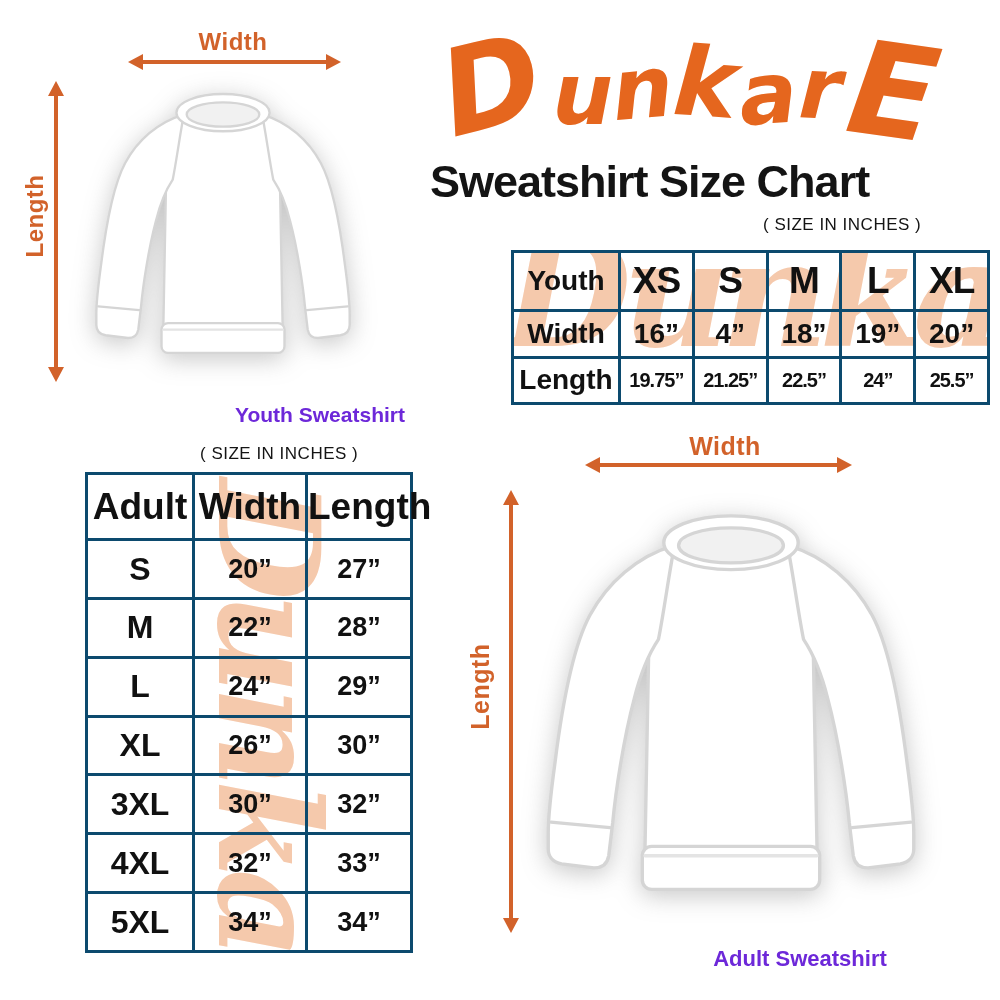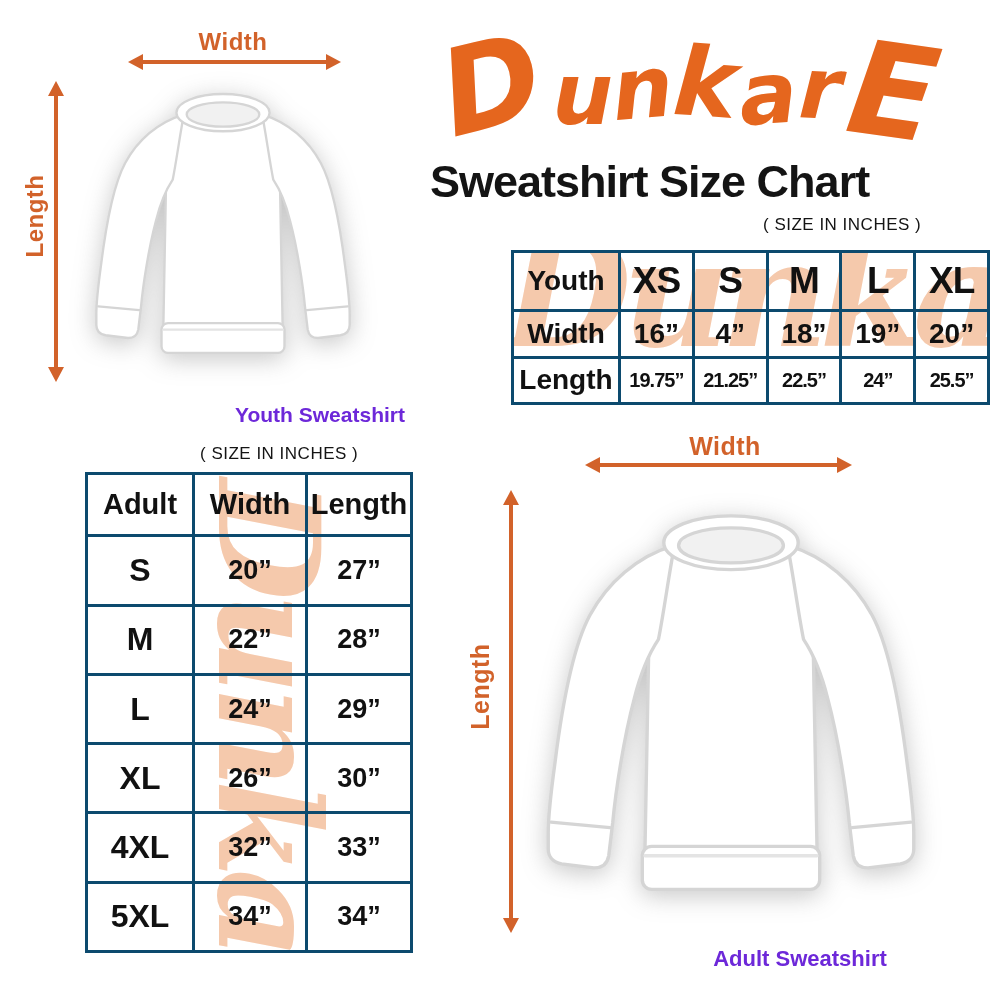--- a/index.html
+++ b/index.html
@@ -52,21 +52,21 @@
   table.size-table td { border:3px solid #0c4a6e; text-align:center; vertical-align:middle;
                         font-weight:700; padding:0; }
 
   .ytable td { font-size:28px; }
   .ytable tr:first-child td { font-size:28px; }
   .ytable tr:first-child td.big { font-size:37px; letter-spacing:-1px; }
   .ytable td.rowlab { font-size:28px; }
   .ytable tr:last-child td.val { font-size:20px; letter-spacing:-1px; }
 
   .atable td { font-size:27px; }
-  .atable tr:first-child td { font-size:29px;margin-left:36px; }
+  .atable tr:first-child td { font-size:37px;margin-left:36px; }
   .atable td.sizecol { font-size:32px; }
 
   
   .shirt { position:absolute; filter:drop-shadow(0 5px 12px rgba(110,110,110,.38)); }
 </style>
 </head>
 <body>
 
 <div class="measure-label" style="left:163px; top:28px; width:140px;">Width</div>
 
@@ -190,20 +190,25 @@
       <td class="sizecol">L</td>
       <td>24”</td>
       <td>29”</td>
     </tr>
     <tr>
       <td class="sizecol">XL</td>
       <td>26”</td>
       <td>30”</td>
     </tr>
     <tr>
+      <td class="sizecol">3XL</td>
+      <td>30”</td>
+      <td>32”</td>
+    </tr>
+    <tr>
       <td class="sizecol">4XL</td>
       <td>32”</td>
       <td>33”</td>
     </tr>
     <tr>
       <td class="sizecol">5XL</td>
       <td>34”</td>
       <td>34”</td>
     </tr>
   </tbody>

